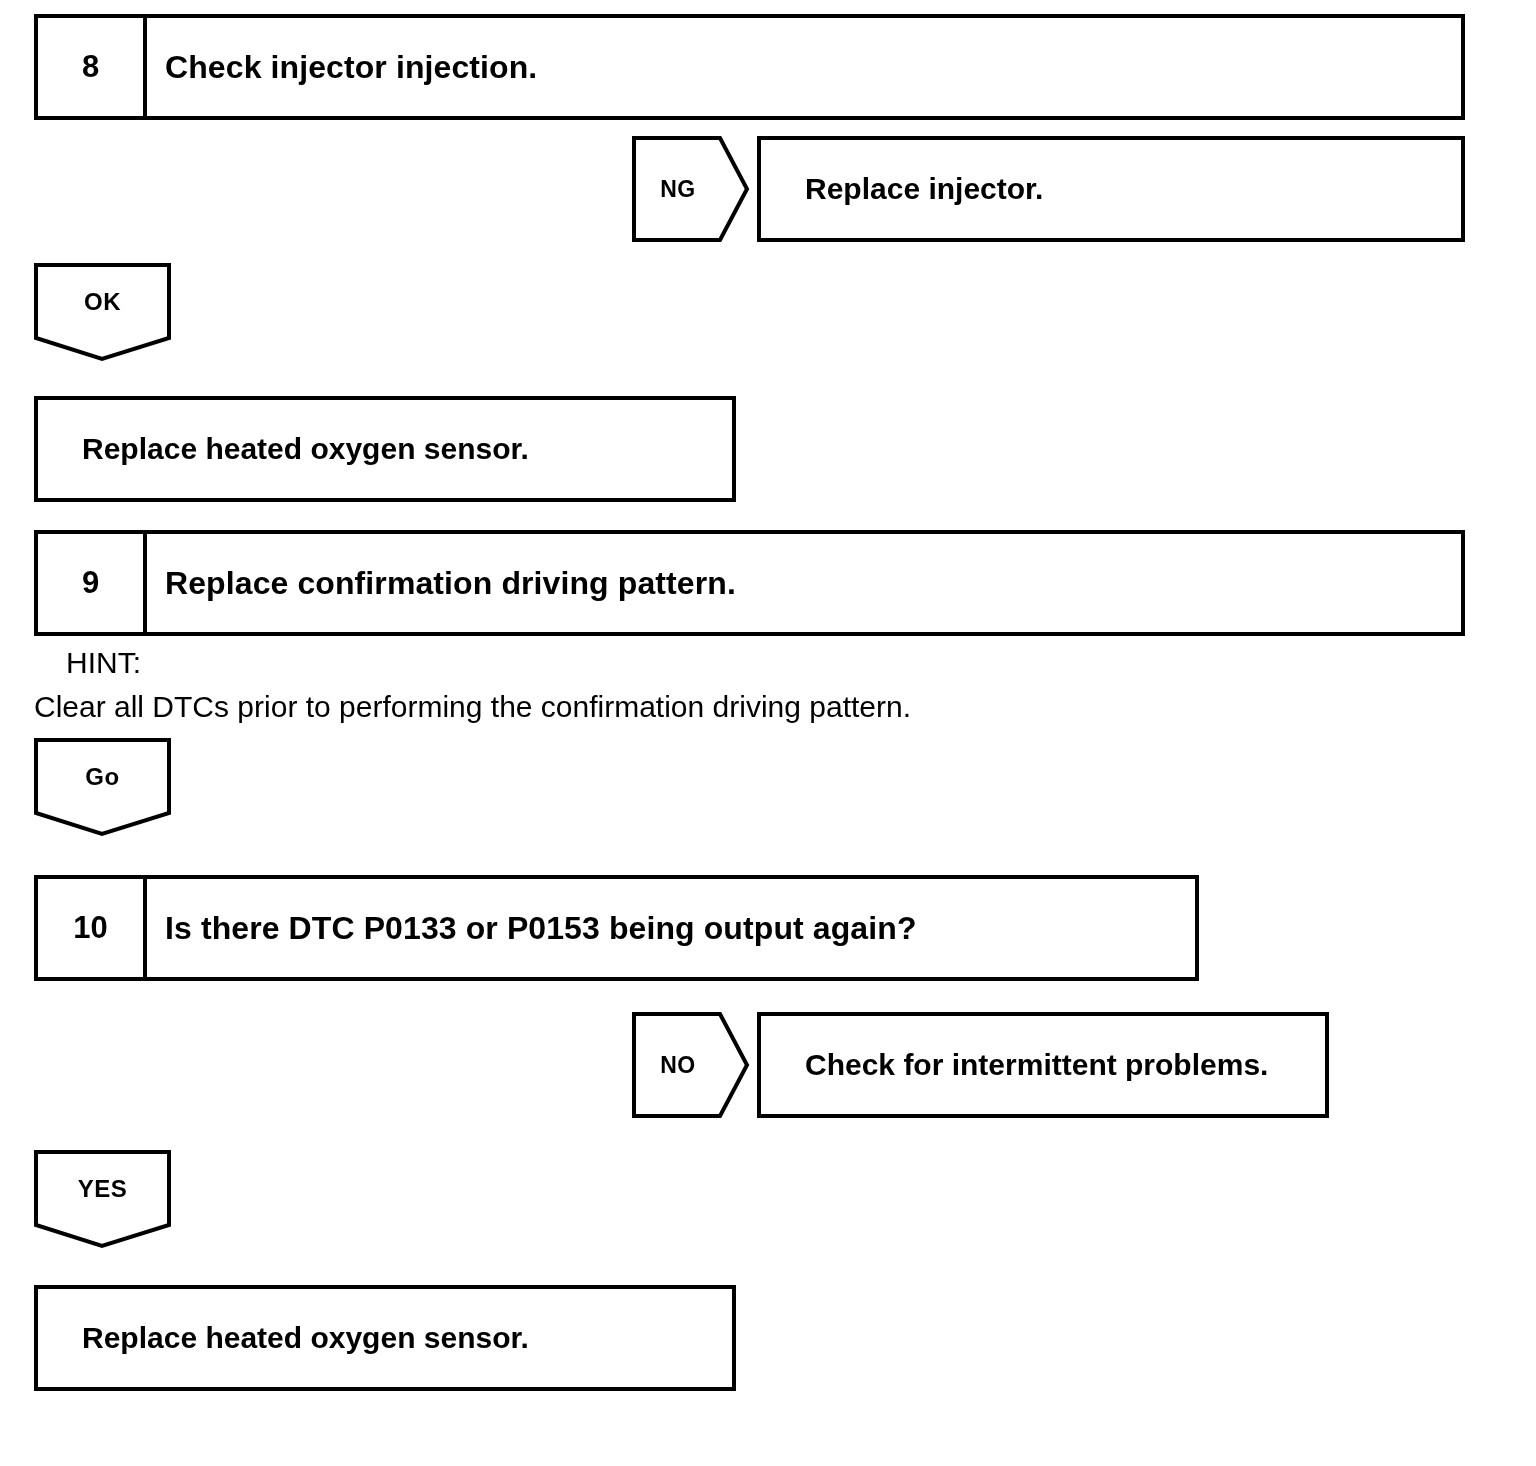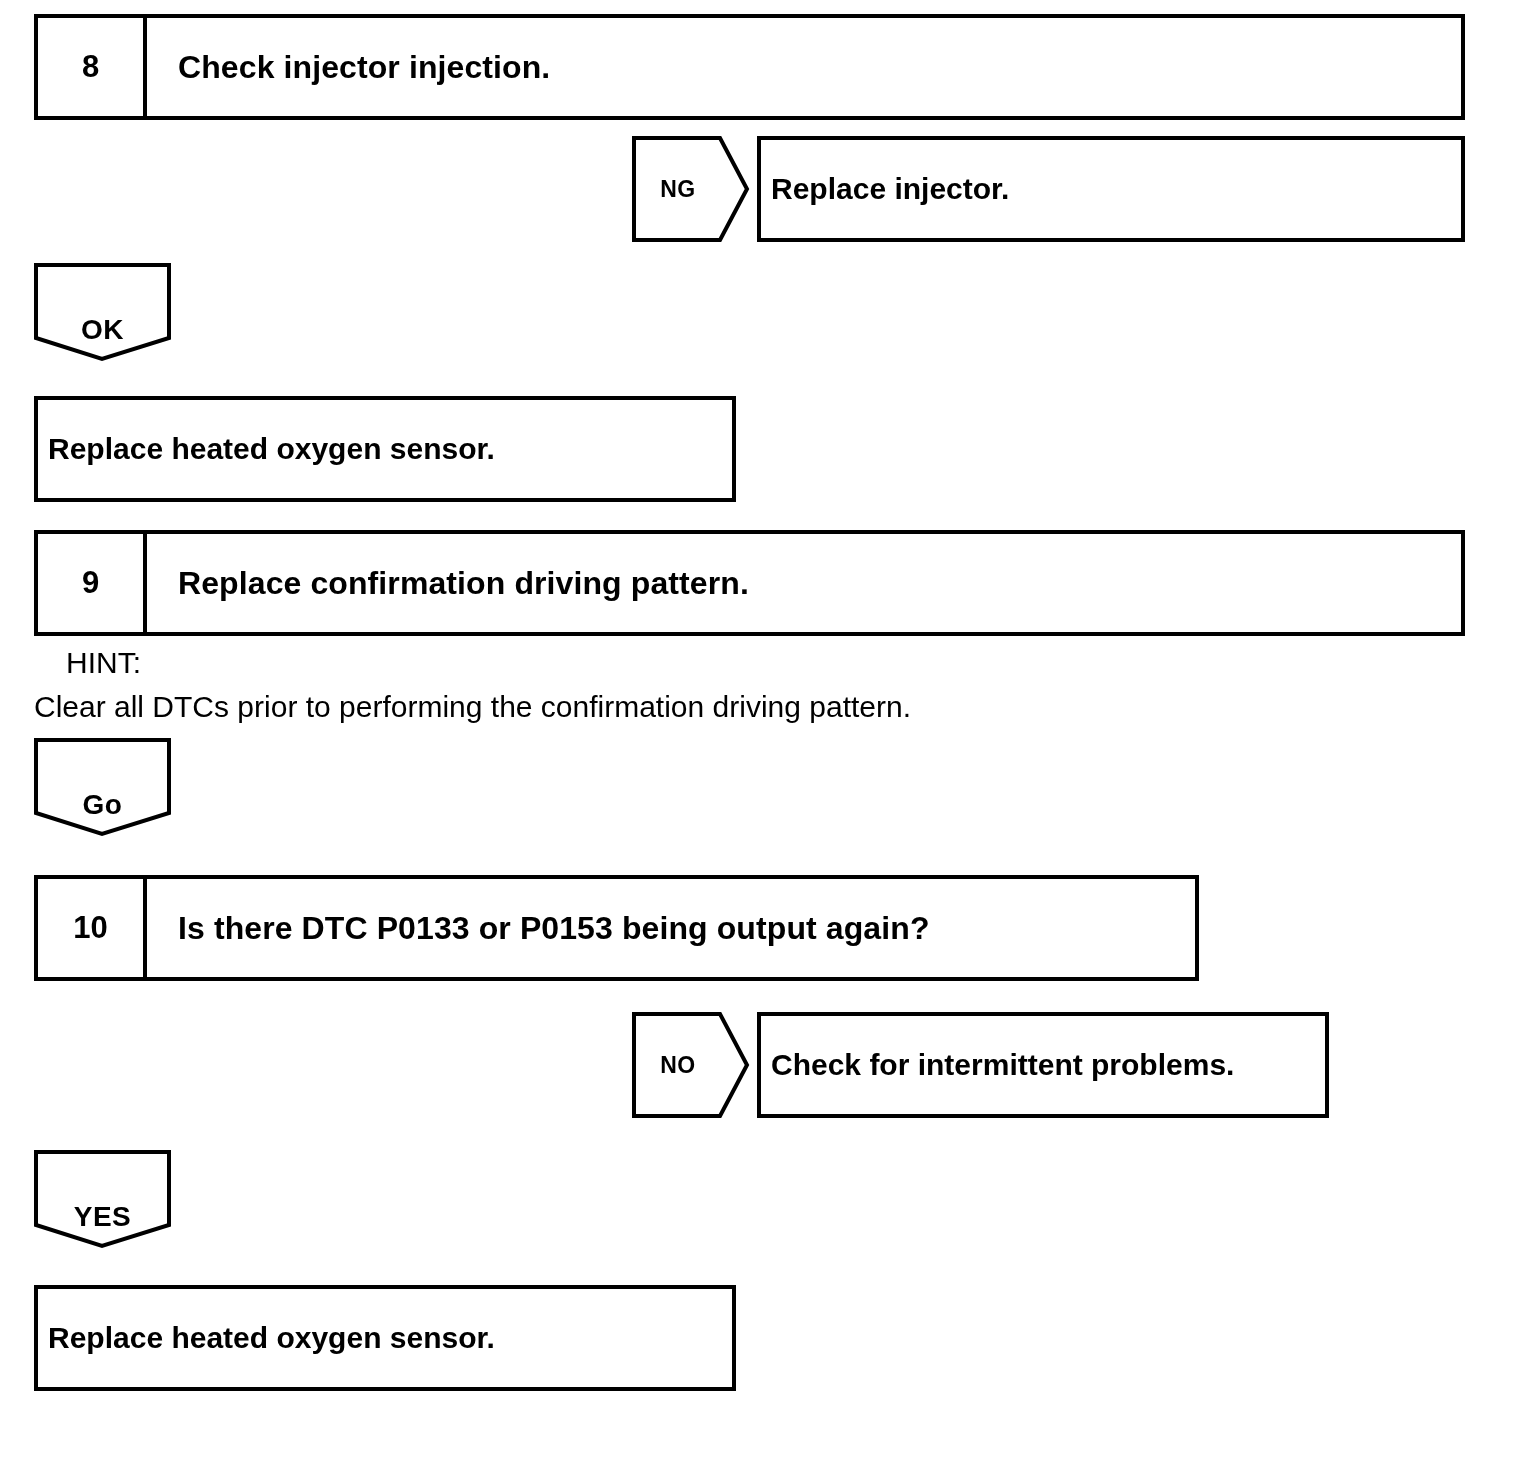--- a/index.html
+++ b/index.html
@@ -39,35 +39,35 @@
     align-items: center;
     justify-content: center;
     font-size: 31px;
     font-weight: bold;
     letter-spacing: 0px;
   }
   .step-text {
     flex: 1 1 auto;
     display: flex;
     align-items: center;
-    padding-left: 31px;
+    padding-left: 18px;
     font-size: 32px;
     font-weight: bold;
     letter-spacing: 0.1px;
   }
 
   
   .result-box {
     position: absolute;
     box-sizing: border-box;
     border: 4px solid #000000;
     background: #ffffff;
     display: flex;
     align-items: center;
-    padding-left: 10px;
+    padding-left: 44px;
     font-size: 30px;
     font-weight: bold;
   }
 
   
   .down-arrow {
     position: absolute;
     width: 137px;
     height: 98px;
   }
@@ -79,25 +79,24 @@
   }
   .down-arrow .label {
     position: absolute;
     left: 0;
     top: 0;
     width: 137px;
     height: 77px;
     display: flex;
     align-items: center;
     justify-content: center;
-    font-size: 28px;
+    font-size: 24px;
     font-weight: bold;
     letter-spacing: 0.5px;
     pointer-events: none;
-    margin-top: 28px;
   }
 
   
   .right-arrow {
     position: absolute;
     width: 117px;
     height: 106px;
   }
   .right-arrow svg {
     display: block;

